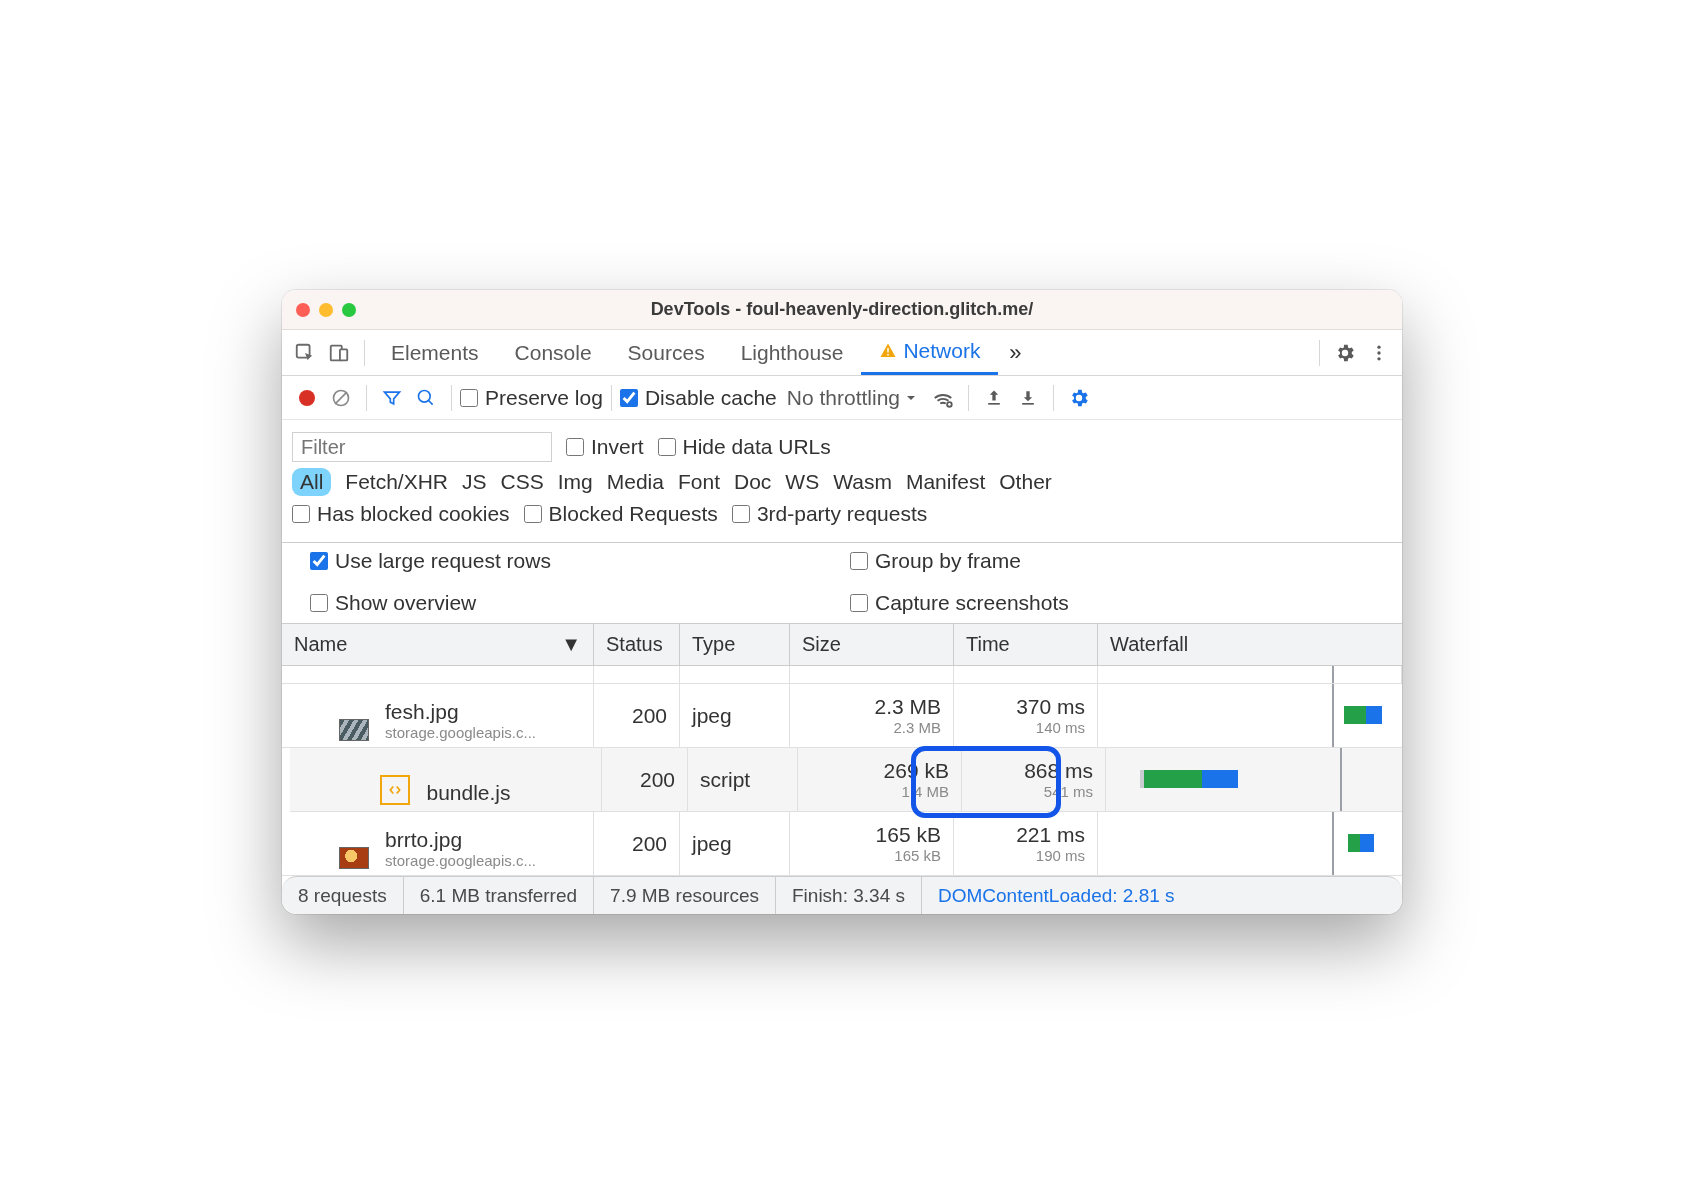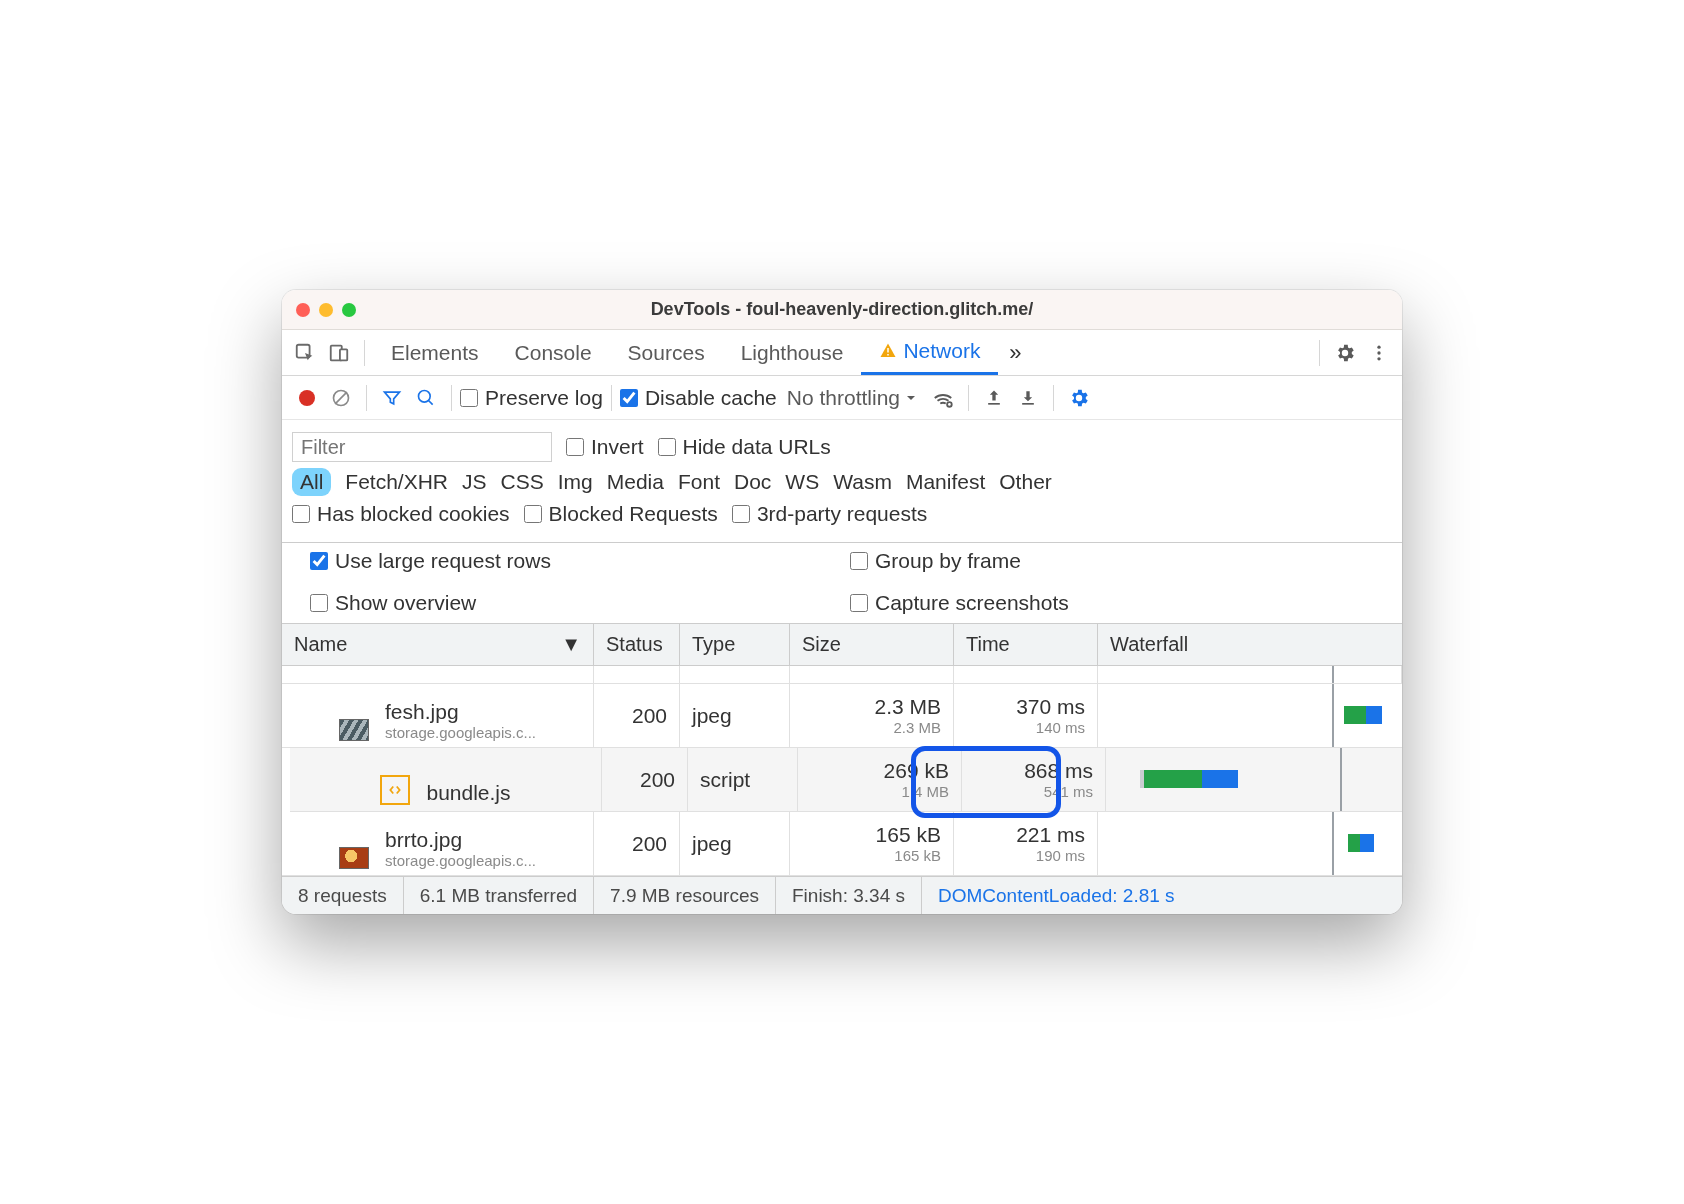--- a/index.html
+++ b/index.html
@@ -91,21 +91,21 @@
   .thumb.img2 { background: radial-gradient(circle at 40% 40%, #f6c667 0 30%, #a83d14 30% 100%); }
   .jsicon { width:30px; height:30px; border:2px solid #f2a60d; display:flex; align-items:center; justify-content:center; color:#f2a60d; flex-shrink:0;}
   
   .highlight-ring { position:absolute; border:5px solid #1355e8; border-radius:14px; left:629px; top:80px; width:150px; height:72px; pointer-events:none;}
   
   .wfcell { position:relative; }
   .wbar { position:absolute; height:18px; display:flex; }
   .wbar .seg { height:100%; }
   .axis-line { position:absolute; top:0; bottom:0; width:2px; background:#9aa0a6;}
   
-  .status { display:flex; align-items:flex-end; height:38px; background:#f1f3f4; border-top:1px solid #ccc; font-size:19px; color:#4a4a4a;}
+  .status { display:flex; align-items:flex-end; height:38px; background:#f1f3f4; border-top:1px solid #ccc; font-size:19px; color:#4a4a4a;border-radius:15px;}
   .status .cell { padding:0 16px; border-right:1px solid #ccc; height:100%; display:flex; align-items:center;}
   .status .dom { color:#1a73e8; }
   
   svg { display:block; }
 </style>
 </head>
 <body>
 
 <div class="window">
 

